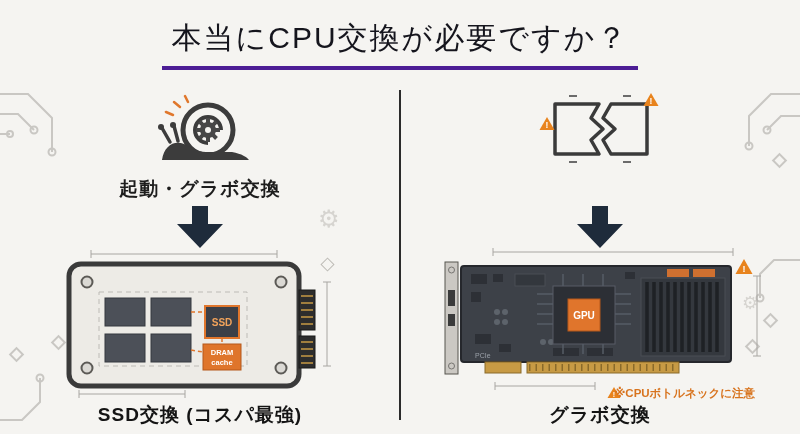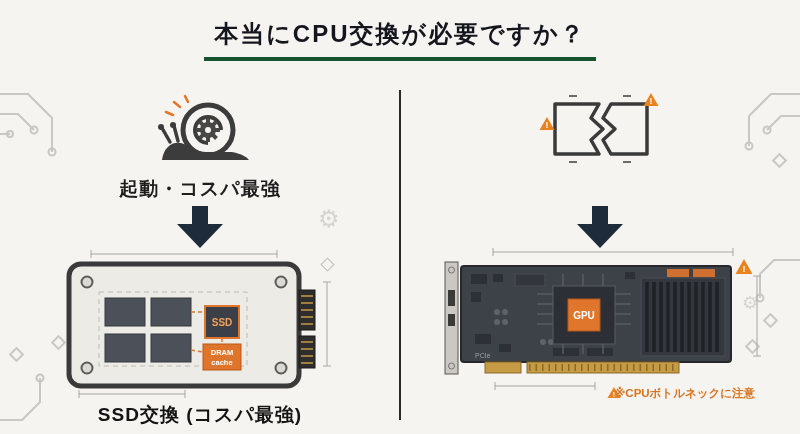--- a/index.html
+++ b/index.html
@@ -3,22 +3,22 @@
 <meta charset="utf-8">
 <style>
   * { box-sizing: border-box; margin: 0; padding: 0; }
   body { font-family: "Liberation Sans", "DejaVu Sans", sans-serif; }
   .page {
     position: relative; width: 800px; height: 434px;
     background: #f5f4f1; overflow: hidden;
   }
   .title-wrap { position: absolute; top: 18px; left: 0; right: 0; text-align: center; }
   .title-wrap span {
-    display: inline-block; font-size: 24px; font-weight: bold; color: #15151d;
-    letter-spacing: 2px; border-bottom: 4px solid #14532d; padding: 0 10px 7px;
+    display: inline-block; font-size: 30px; font-weight: normal; color: #15151d;
+    letter-spacing: 2px; border-bottom: 4px solid #4c1d95; padding: 0 10px 7px;
   }
   .divider { position: absolute; left: 399px; top: 90px; width: 2px; height: 330px; background: #2b2b2b; }
   .col { position: absolute; top: 88px; width: 400px; height: 346px; }
   .col-left { left: 0; } .col-right { left: 400px; }
   .icon-wrap { position: absolute; top: 4px; left: 0; width: 100%; display: flex; justify-content: center; }
   .symptom {
     position: absolute; top: 88px; width: 100%; text-align: center;
     font-size: 19px; font-weight: bold; color: #1d1d1d; letter-spacing: 1px;
   }
   .arrow { position: absolute; top: 118px; left: 50%; transform: translateX(-50%); }
@@ -112,21 +112,21 @@
         <g>
           <path d="M18,68 C20,54 30,48 40,52 C48,55 52,60 62,60 L88,60 C98,62 103,65 105,68 Z" fill="#3c3c3c"></path>
           <line x1="26" y1="50" x2="18" y2="36" stroke="#3c3c3c" stroke-width="3.5" stroke-linecap="round"></line>
           <line x1="34" y1="49" x2="30" y2="34" stroke="#3c3c3c" stroke-width="3.5" stroke-linecap="round"></line>
           <circle cx="17" cy="35" r="3" fill="#3c3c3c"></circle>
           <circle cx="29" cy="33" r="3" fill="#3c3c3c"></circle>
         </g>
       </svg>
     </div>
 
-    <div class="symptom">起動・コスパ最強</div>
+    <div class="symptom">起動・グラボ交換</div>
 
     <svg class="arrow" width="46" height="42" viewBox="0 0 46 42">
       <path d="M15,0 h16 v18 h15 l-23,24 l-23,-24 h15 z" fill="#1e2b3b"></path>
     </svg>
 
     <svg class="illus" width="290" height="154" viewBox="0 0 290 154">
       <g stroke="#a8a6a2" stroke-width="1">
         <line x1="36" y1="8" x2="222" y2="8"></line>
           <line x1="36" y1="4" x2="36" y2="12"></line>
           <line x1="222" y1="4" x2="222" y2="12"></line>
@@ -306,15 +306,16 @@
         <path d="M9,1 L17.5,16 H0.5 Z" fill="#e8831d"></path>
         <text x="9" y="13.5" text-anchor="middle" font-size="9" font-weight="bold" fill="#ffffff">!</text>
       </g>
       <g transform="translate(172,140)">
         <path d="M7,1 L13.5,12 H0.5 Z" fill="#e8831d"></path>
         <text x="7" y="10.5" text-anchor="middle" font-size="7" font-weight="bold" fill="#ffffff">!</text>
       </g>
       <text x="320" y="151" text-anchor="end" font-size="11.5" font-weight="bold" fill="#d8741f">※CPUボトルネックに注意</text>
     </svg>
 
+    <div class="caption">グラボ交換</div>
   </div>
 
 </div>
 
 </body></html>

